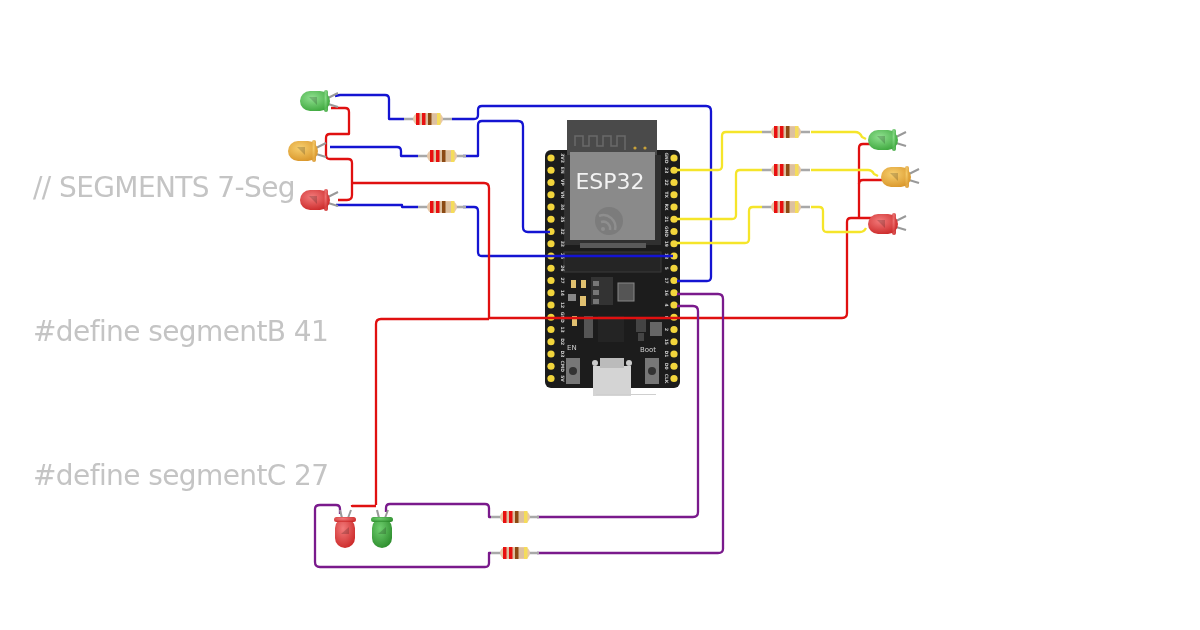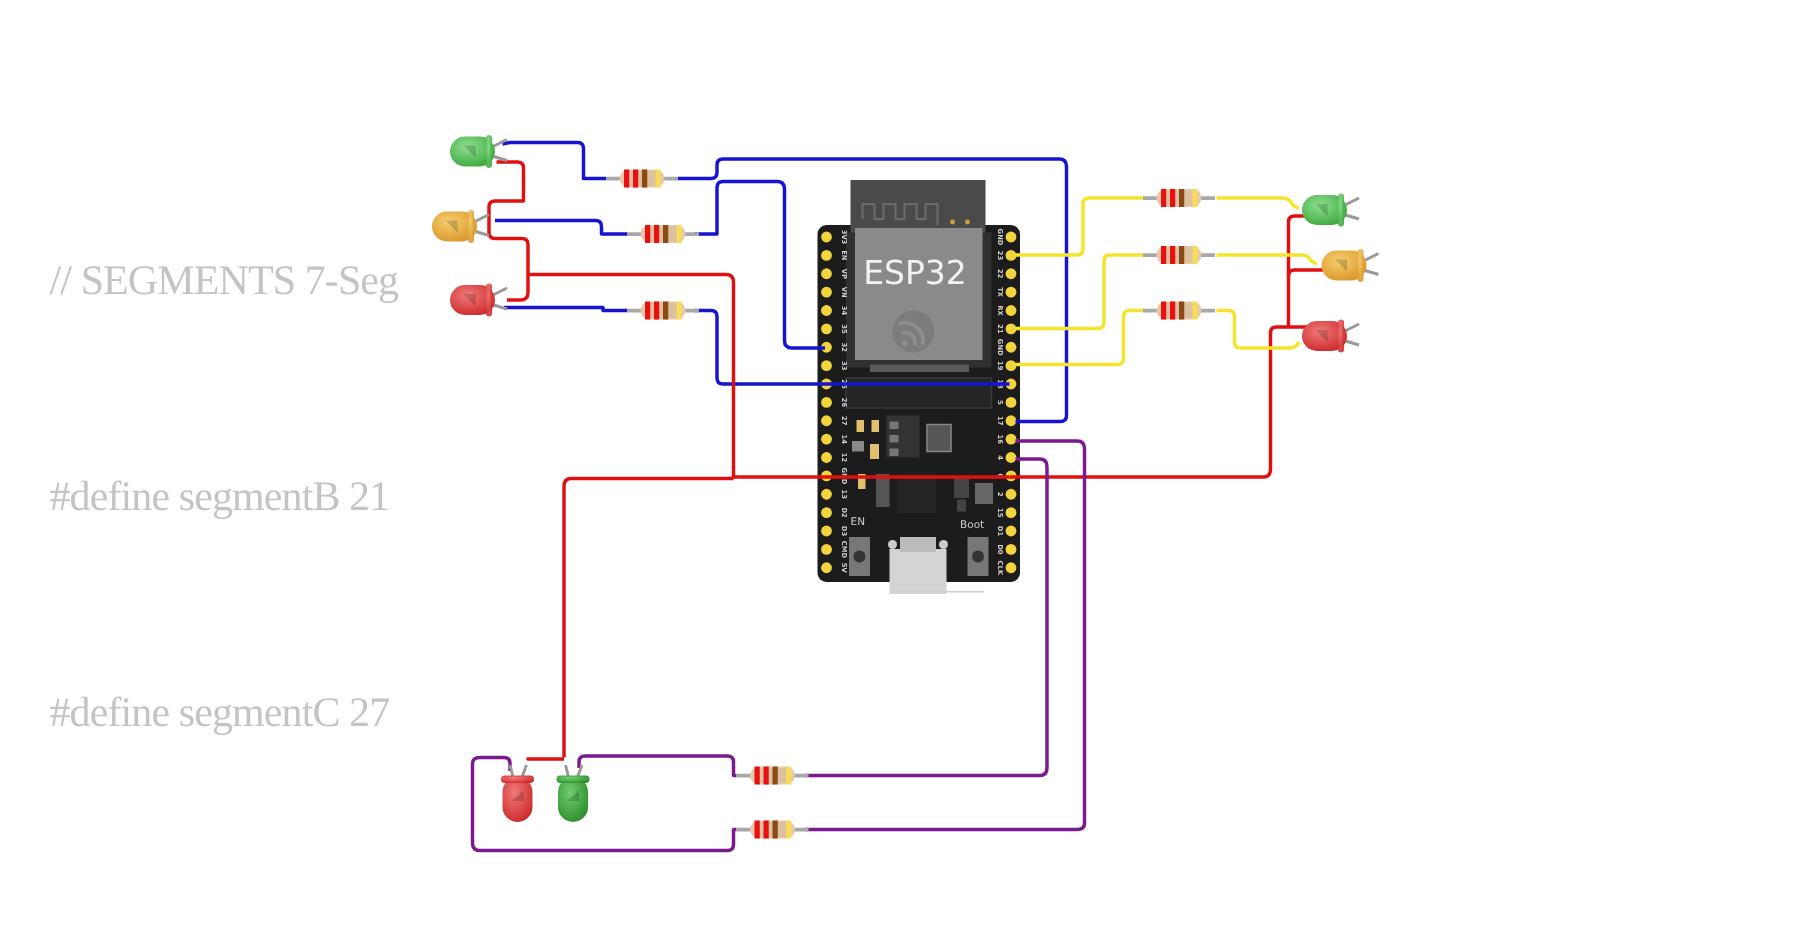--- a/index.html
+++ b/index.html
@@ -1,29 +1,29 @@
 <!DOCTYPE html>
 <html><head>
 <meta charset="utf-8">
 <style>
   html, body { margin: 0; padding: 0; background: #ffffff; }
   body { width: 1200px; height: 630px; position: relative; overflow: hidden; font-family: "DejaVu Sans", sans-serif; }
   .code { position: absolute; left: 33px; top: 68px; color: #c4c4c4; font-family: "DejaVu Sans", sans-serif; font-size: 28px; line-height: 48px; letter-spacing: -0.6px; white-space: pre; }
-  .code-line { height: 48px; font-family: Liberation Serif, serif; }
+  .code-line { height: 48px; }
   svg#circuit { position: absolute; left: 0; top: 0; }
   .pinlabel { font-family: "DejaVu Sans", sans-serif; font-size: 4.5px; fill: #cfcfcf; font-weight: bold; }
   .esp-title { font-family: "DejaVu Sans", sans-serif; font-size: 22px; fill: #f2f2f2; }
   .small-lbl { font-family: "DejaVu Sans", sans-serif; font-size: 7px; fill: #d0d0d0; }
 </style>
 </head>
 <body>
 
 <div class="code">
   <div class="code-line">// SEGMENTS 7-Seg</div>
-  <div class="code-line">#define segmentB 21</div>
+  <div class="code-line">#define segmentB 41</div>
   <div class="code-line">#define segmentC 27</div>
   
   
   
   
   
   
   
   
 </div>

